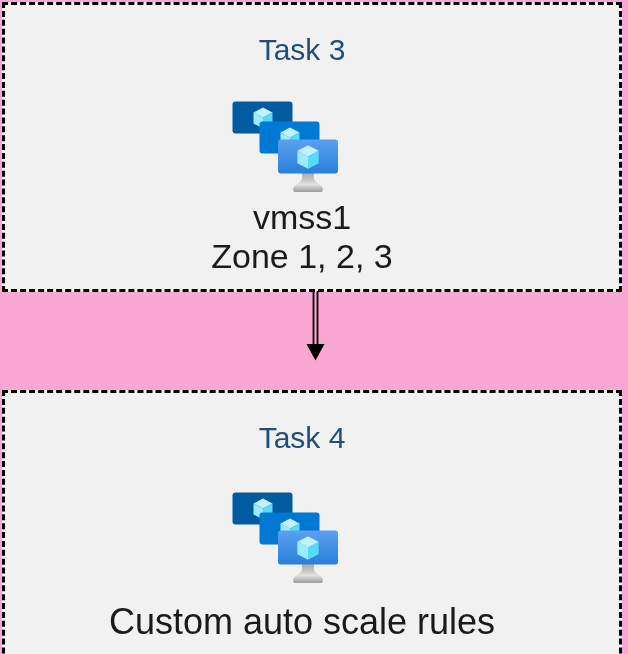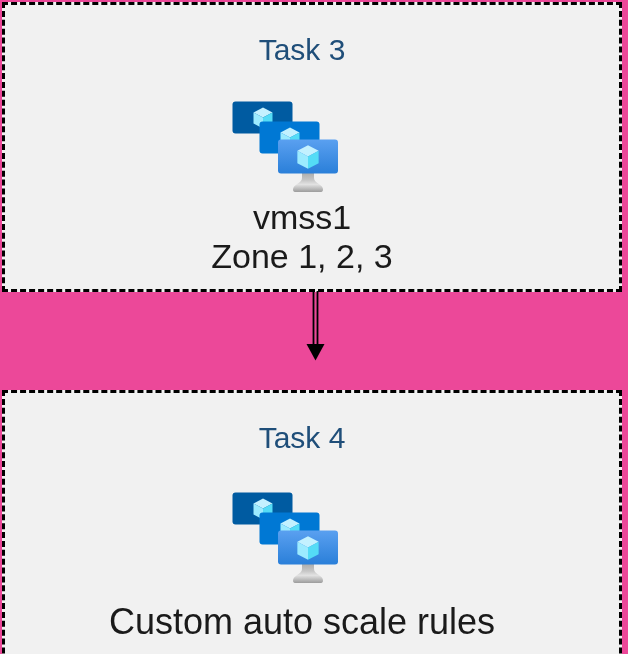--- a/index.html
+++ b/index.html
@@ -1,19 +1,19 @@
 <!DOCTYPE html>
 <html><head>
 <meta charset="utf-8">
 <style>
   html,body{margin:0;padding:0;background:#ffffff;}
   .canvas{
     position:relative;
     width:628px;height:654px;
-    background:#ec4899;
+    background:#f9a8d4;
     font-family:"Liberation Sans", sans-serif;
     overflow:hidden;
   }
   .task-box{
     position:absolute;
     left:2px;
     width:614px;height:284px;
     border:3px dashed #000000;
     background:#f1f1f1;
     box-sizing:content-box;

